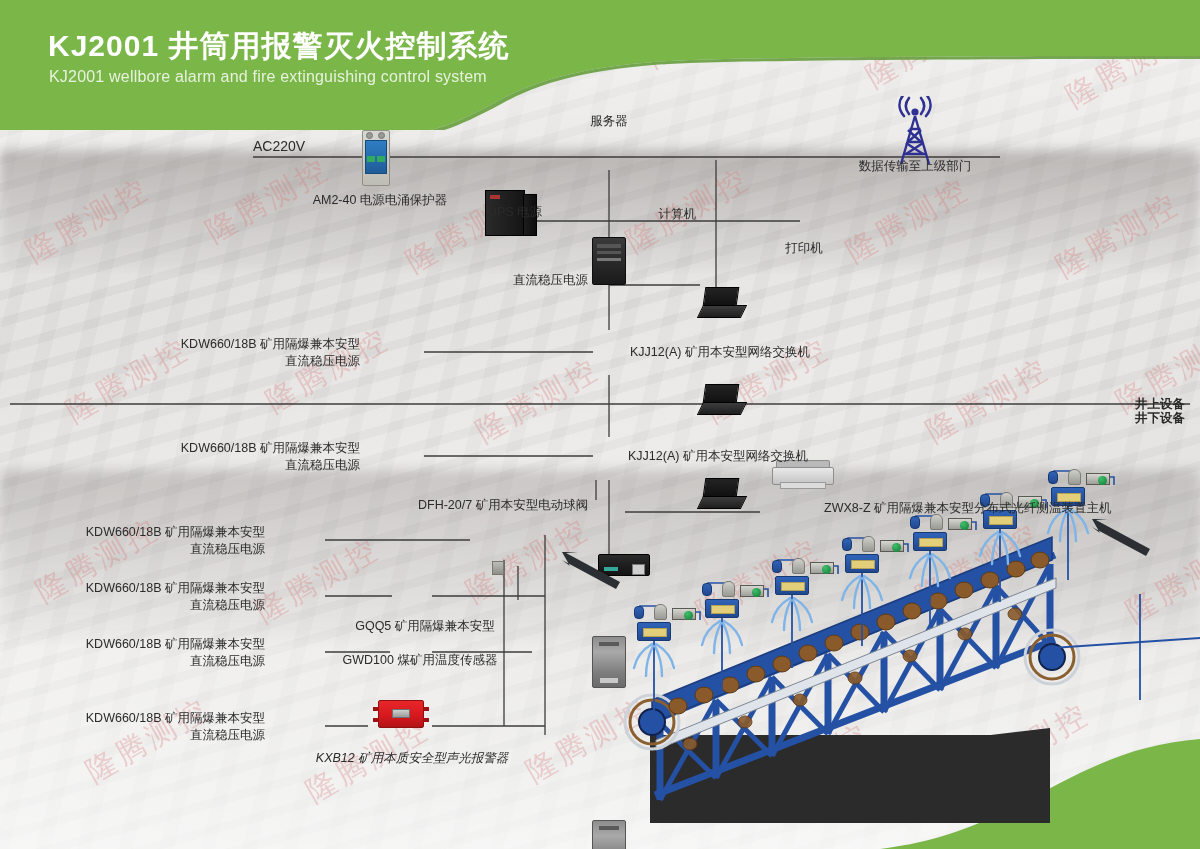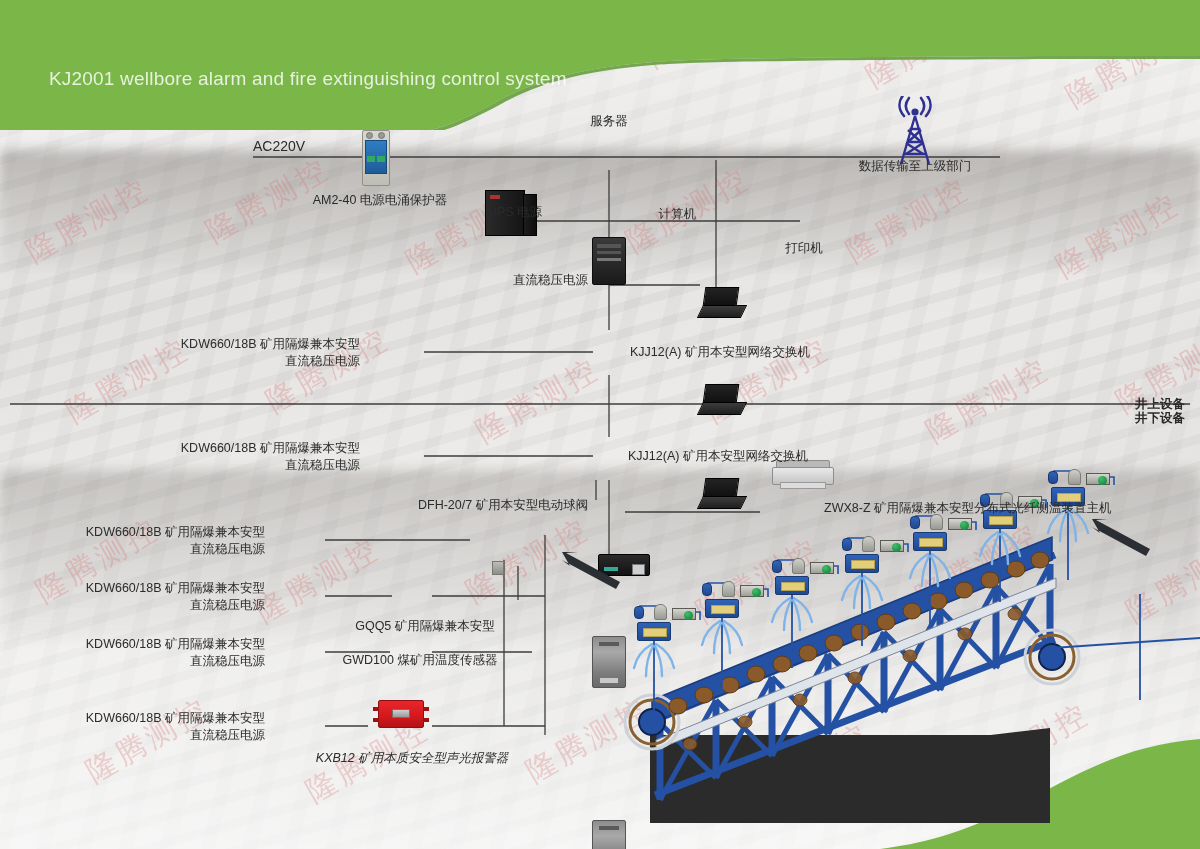--- a/index.html
+++ b/index.html
@@ -44,21 +44,21 @@
 
   
   .header-green { position: absolute; left: 0; top: 0; width: 1200px; height: 130px; }
   .header-title {
     position: absolute; left: 48px; top: 26px;
     color: #ffffff; font-size: 30px; font-weight: bold;
     letter-spacing: 1px; z-index: 6;
   }
   .header-sub {
     position: absolute; left: 49px; top: 68px;
-    color: rgba(255,255,255,0.82); font-size: 19px;
+    color: rgba(255,255,255,0.82); font-size: 16px;
     letter-spacing: 0.2px; z-index: 6;
   }
   .footer-green { position: absolute; left: 0; bottom: 0; width: 1200px; height: 110px; }
 
   
   .svg-layer { position: absolute; left: 0; top: 0; width: 1200px; height: 849px; }
 
   
   .lbl {
     position: absolute;
@@ -200,20 +200,21 @@
       <div class="wm" style="left: 520px; top: 720px;">隆腾测控</div>
       <div class="wm" style="left: 740px; top: 745px;">隆腾测控</div>
       <div class="wm" style="left: 960px; top: 725px;">隆腾测控</div>
       <div class="wm" style="left: 1150px; top: 740px;">隆腾测控</div>
     </div>
 
   <svg class="header-green" viewBox="0 0 1200 130" preserveAspectRatio="none">
     <path d="M0,0 L1200,0 L1200,56 C1050,56 820,56 690,60 C600,63 540,78 500,100 C470,116 450,126 430,130 L0,130 Z" fill="#7ab648"></path>
     <path d="M430,130 C450,126 470,116 500,100 C540,78 600,63 690,60 C820,56 1050,56 1200,56 L1200,59 C1050,59 820,59 690,63 C600,66 542,81 503,103 C473,119 452,129 433,133 Z" fill="#5f9a34" opacity="0.85"></path>
   </svg>
+  <div class="header-title">KJ2001 井筒用报警灭火控制系统</div>
   <div class="header-sub">KJ2001 wellbore alarm and fire extinguishing control system</div>
 
   <svg class="footer-green" viewBox="0 0 1200 110" preserveAspectRatio="none">
     <path d="M1200,0 C1120,6 1070,40 1010,70 C960,95 920,105 880,110 L1200,110 Z" fill="#7ab648"></path>
   </svg>
 
   <svg class="svg-layer" viewBox="0 0 1200 849">
     <g stroke="#3c3c3c" stroke-width="1.3" fill="none">
 
       <line x1="253" y1="157" x2="1000" y2="157"></line>

